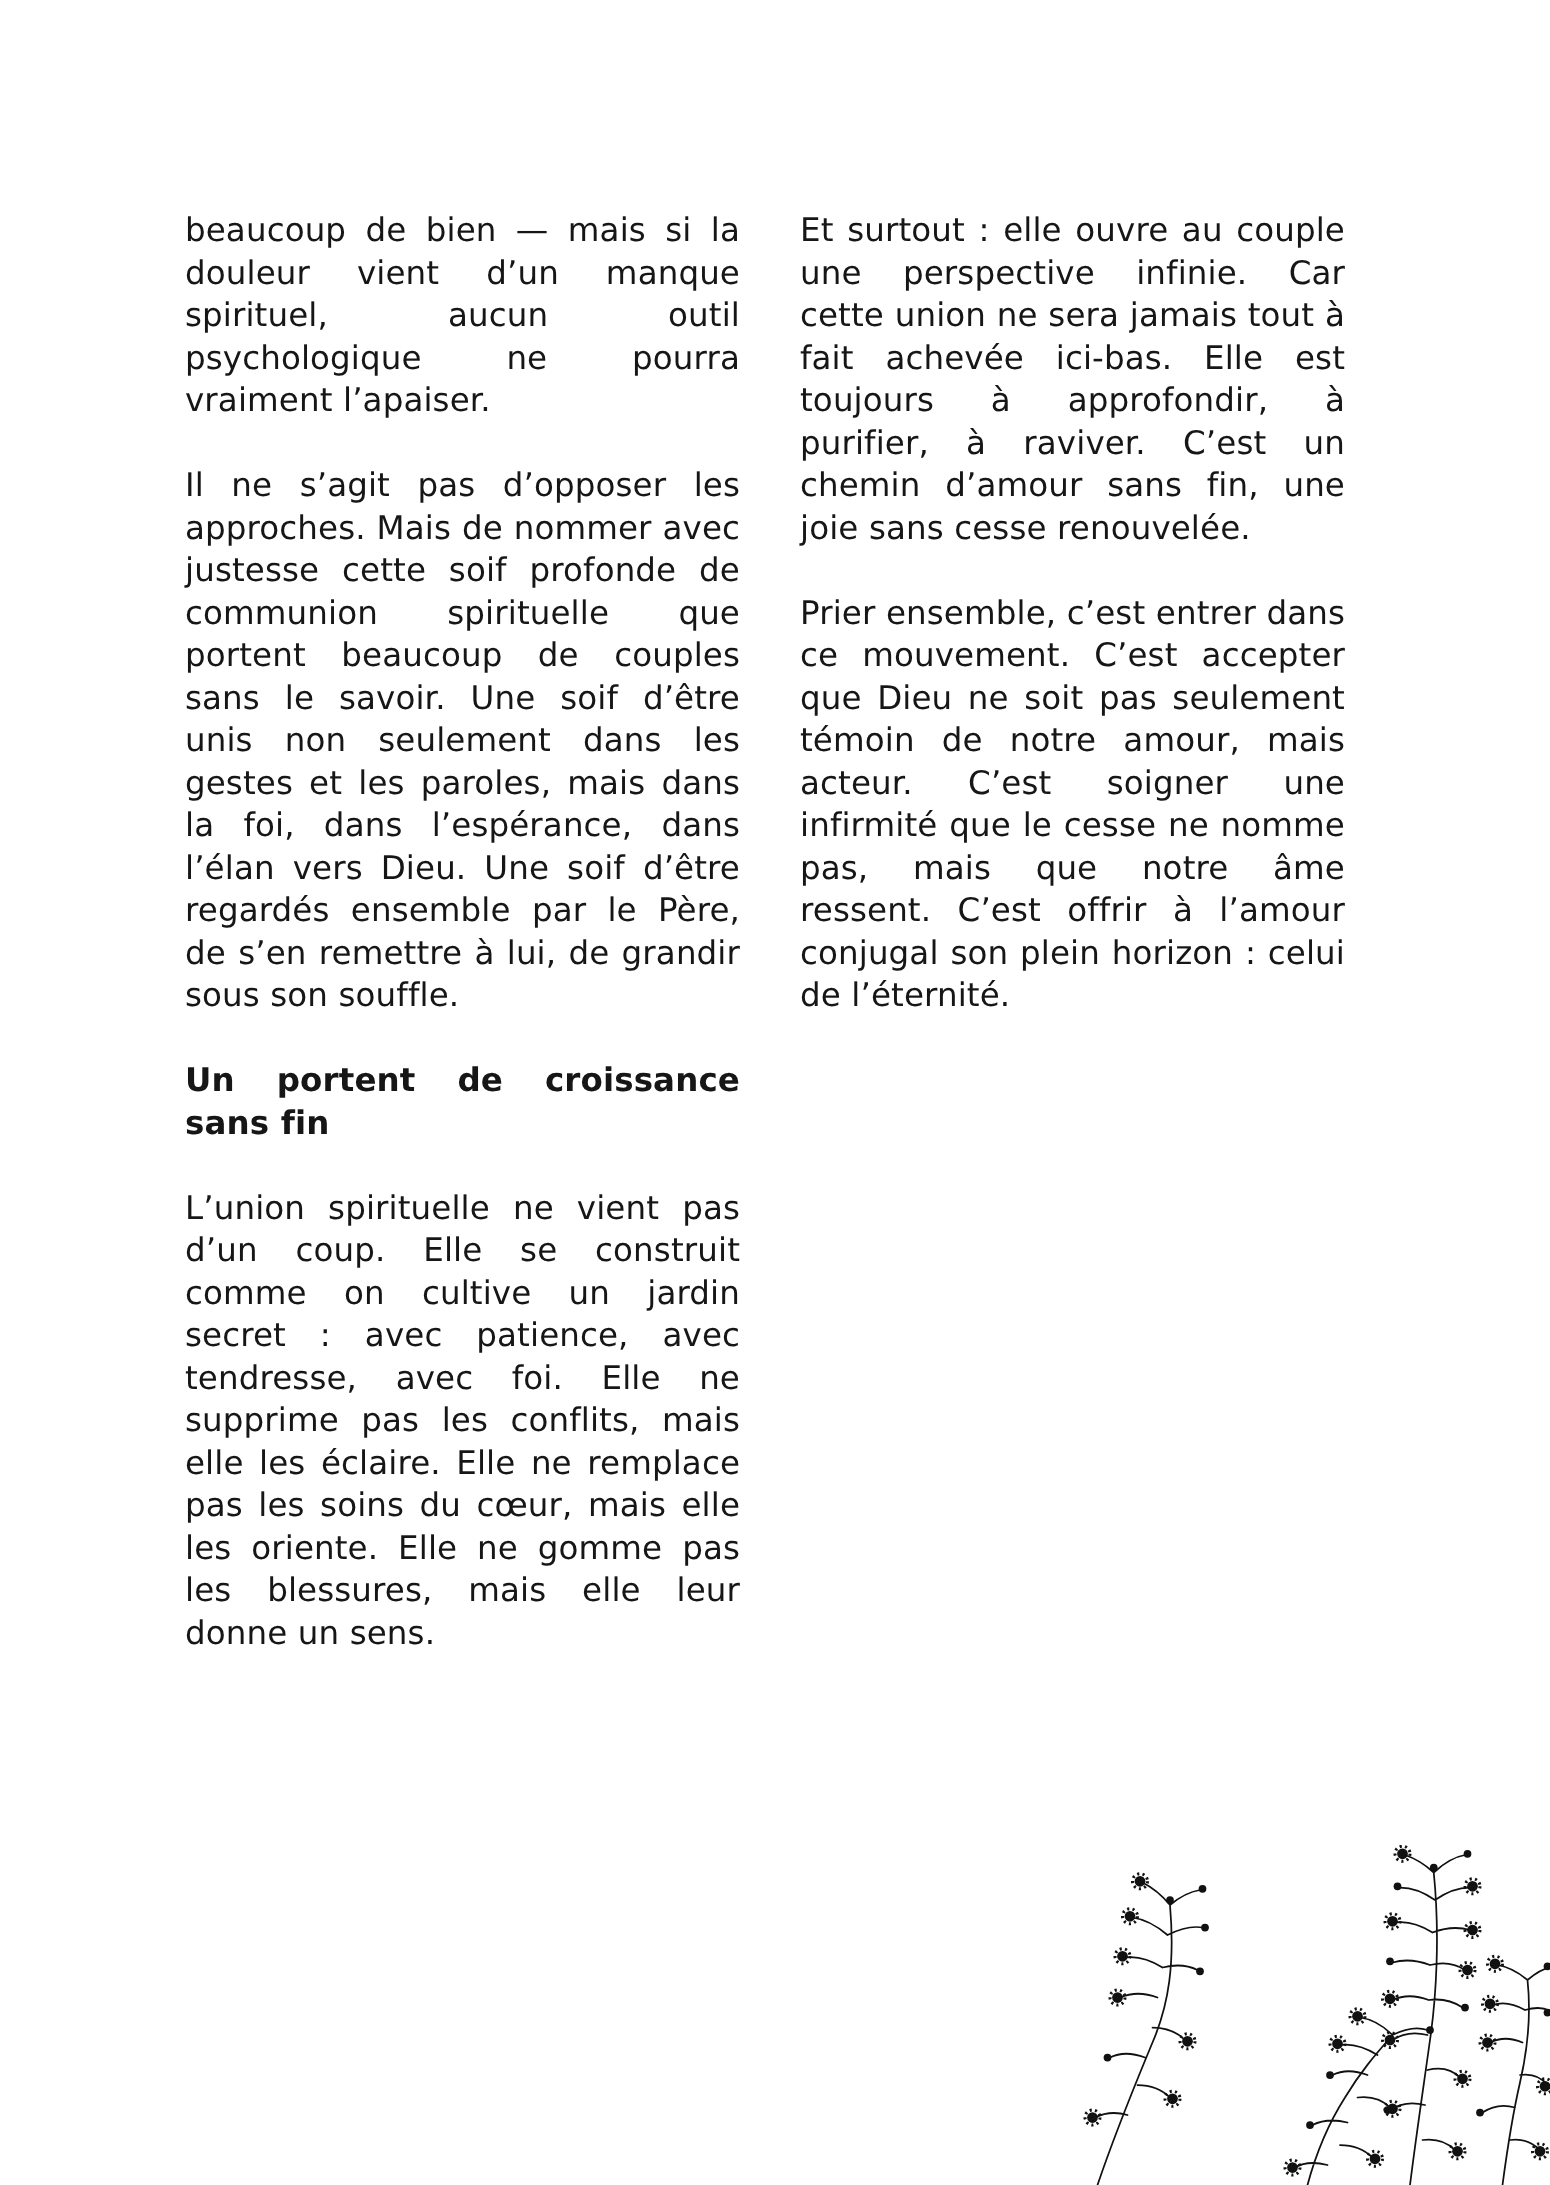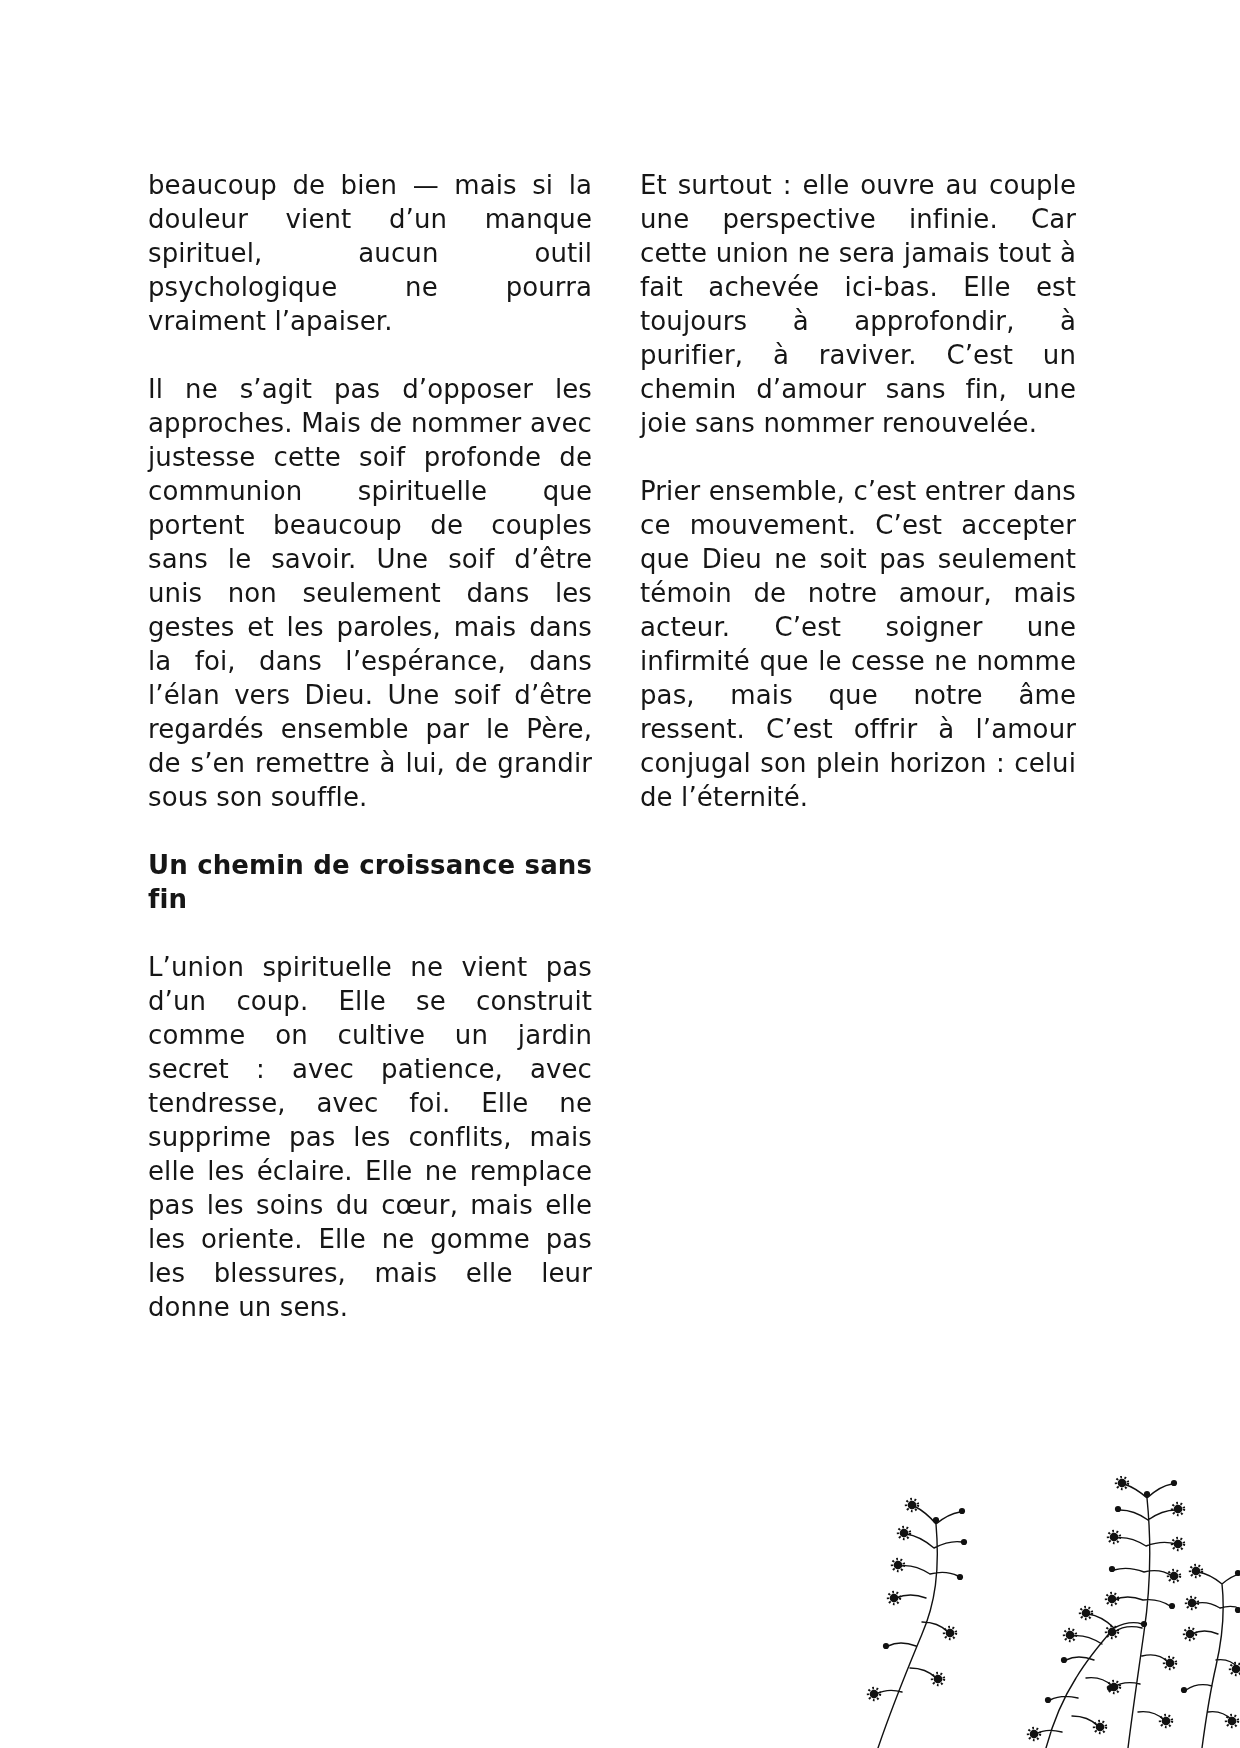--- a/index.html
+++ b/index.html
@@ -51,26 +51,26 @@
 </style>
 </head>
 <body>
 
 <main class="page">
 
   <section class="text-block">
     <div class="col col-left">
       <p>beaucoup de bien — mais si la douleur vient d’un manque spirituel, aucun outil psychologique ne pourra vraiment l’apaiser.</p>
       <p>Il ne s’agit pas d’opposer les approches. Mais de nommer avec justesse cette soif profonde de communion spirituelle que portent beaucoup de couples sans le savoir. Une soif d’être unis non seulement dans les gestes et les paroles, mais dans la foi, dans l’espérance, dans l’élan vers Dieu. Une soif d’être regardés ensemble par le Père, de s’en remettre à lui, de grandir sous son souffle.</p>
-      <h2>Un chemin de croissance sans fin</h2>
+      <h2>Un portent de croissance sans fin</h2>
       <p>L’union spirituelle ne vient pas d’un coup. Elle se construit comme on cultive un jardin secret : avec patience, avec tendresse, avec foi. Elle ne supprime pas les conflits, mais elle les éclaire. Elle ne remplace pas les soins du cœur, mais elle les oriente. Elle ne gomme pas les blessures, mais elle leur donne un sens.</p>
     </div>
 
     <div class="col col-right">
-      <p>Et surtout : elle ouvre au couple une perspective infinie. Car cette union ne sera jamais tout à fait achevée ici-bas. Elle est toujours à approfondir, à purifier, à raviver. C’est un chemin d’amour sans fin, une joie sans nommer renouvelée.</p>
+      <p>Et surtout : elle ouvre au couple une perspective infinie. Car cette union ne sera jamais tout à fait achevée ici-bas. Elle est toujours à approfondir, à purifier, à raviver. C’est un chemin d’amour sans fin, une joie sans cesse renouvelée.</p>
       <p>Prier ensemble, c’est entrer dans ce mouvement. C’est accepter que Dieu ne soit pas seulement témoin de notre amour, mais acteur. C’est soigner une infirmité que le cesse ne nomme pas, mais que notre âme ressent. C’est offrir à l’amour conjugal son plein horizon : celui de l’éternité.</p>
     </div>
   </section>
 
   <svg class="floral" viewBox="0 0 390 272" aria-hidden="true">
     <defs>
       <g id="bloom">
         <circle r="4.3" fill="#111111"></circle>
         <circle r="6" fill="none" stroke="#111111" stroke-width="2.4" stroke-dasharray="1.7 2.6"></circle>
       </g>

